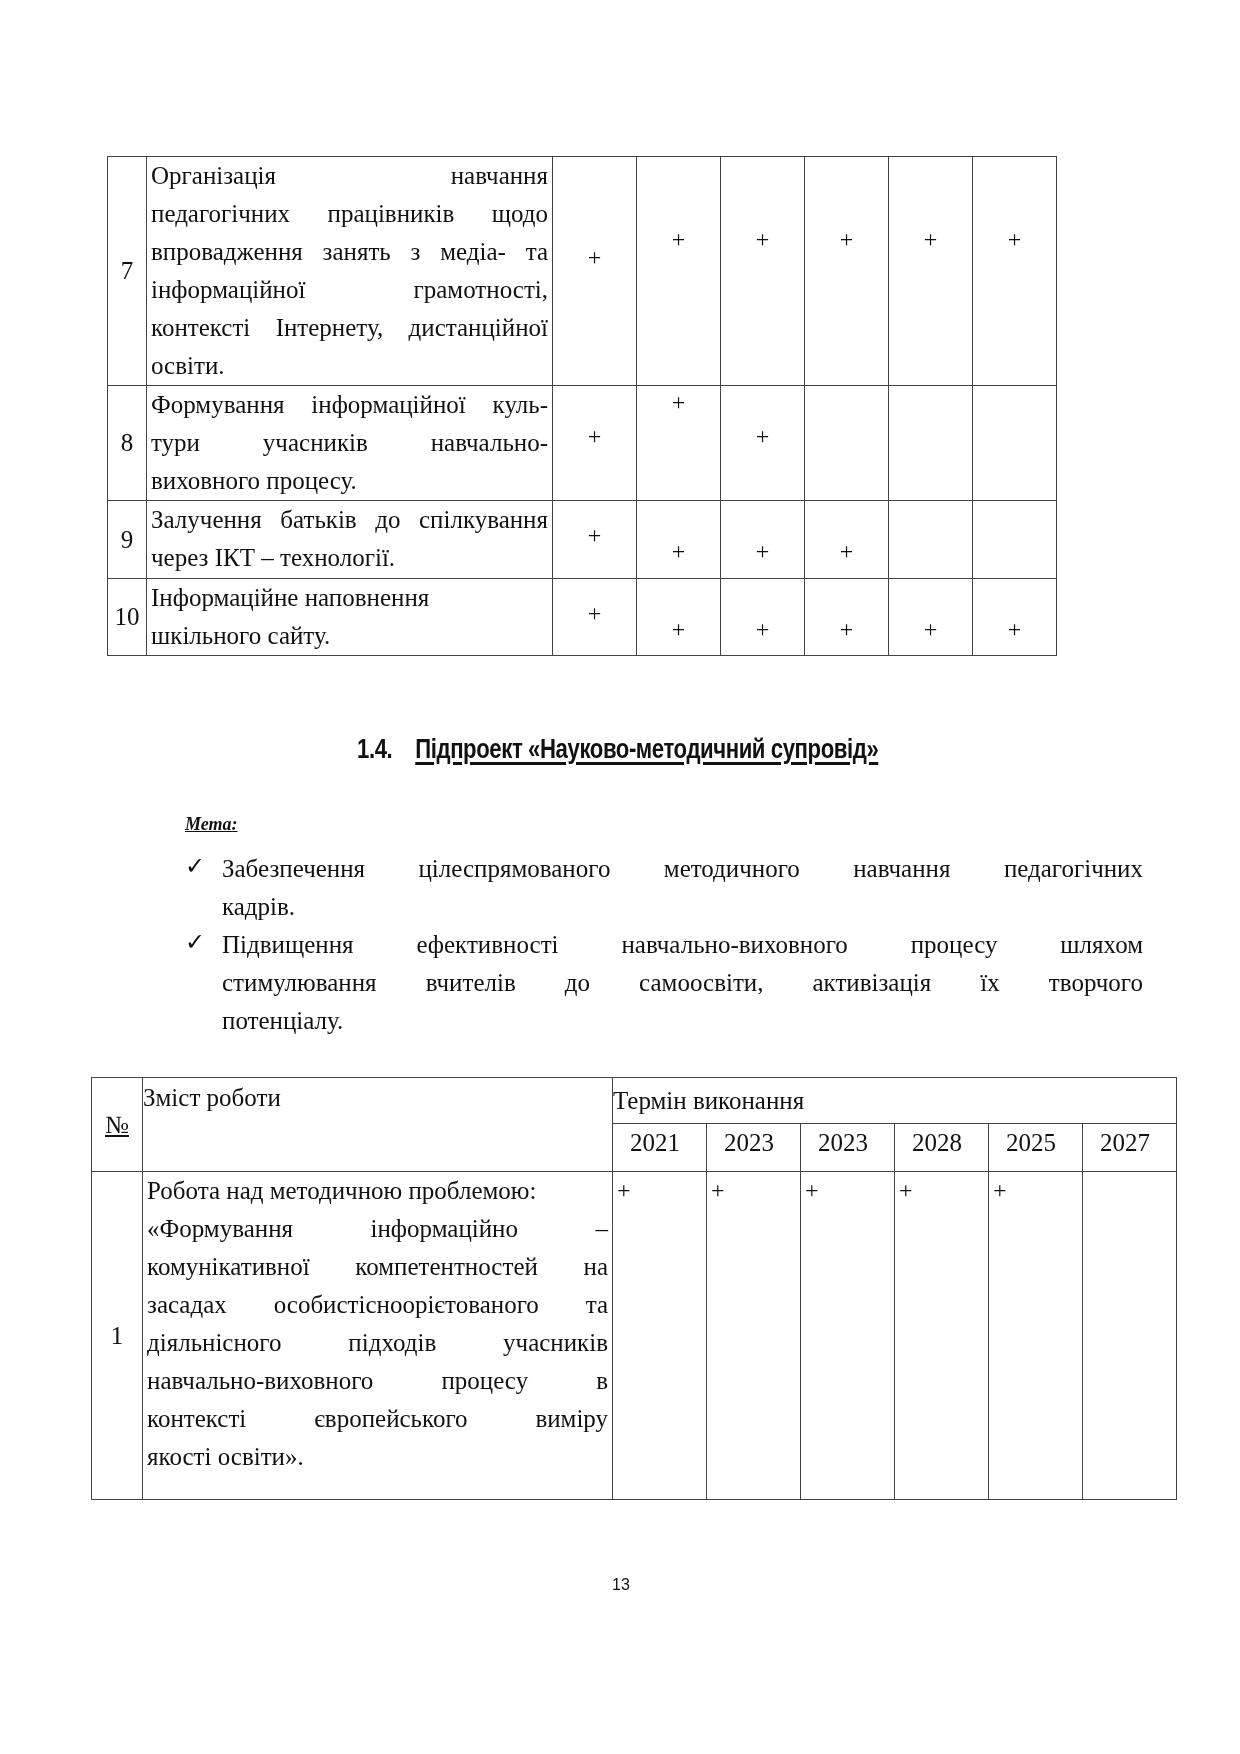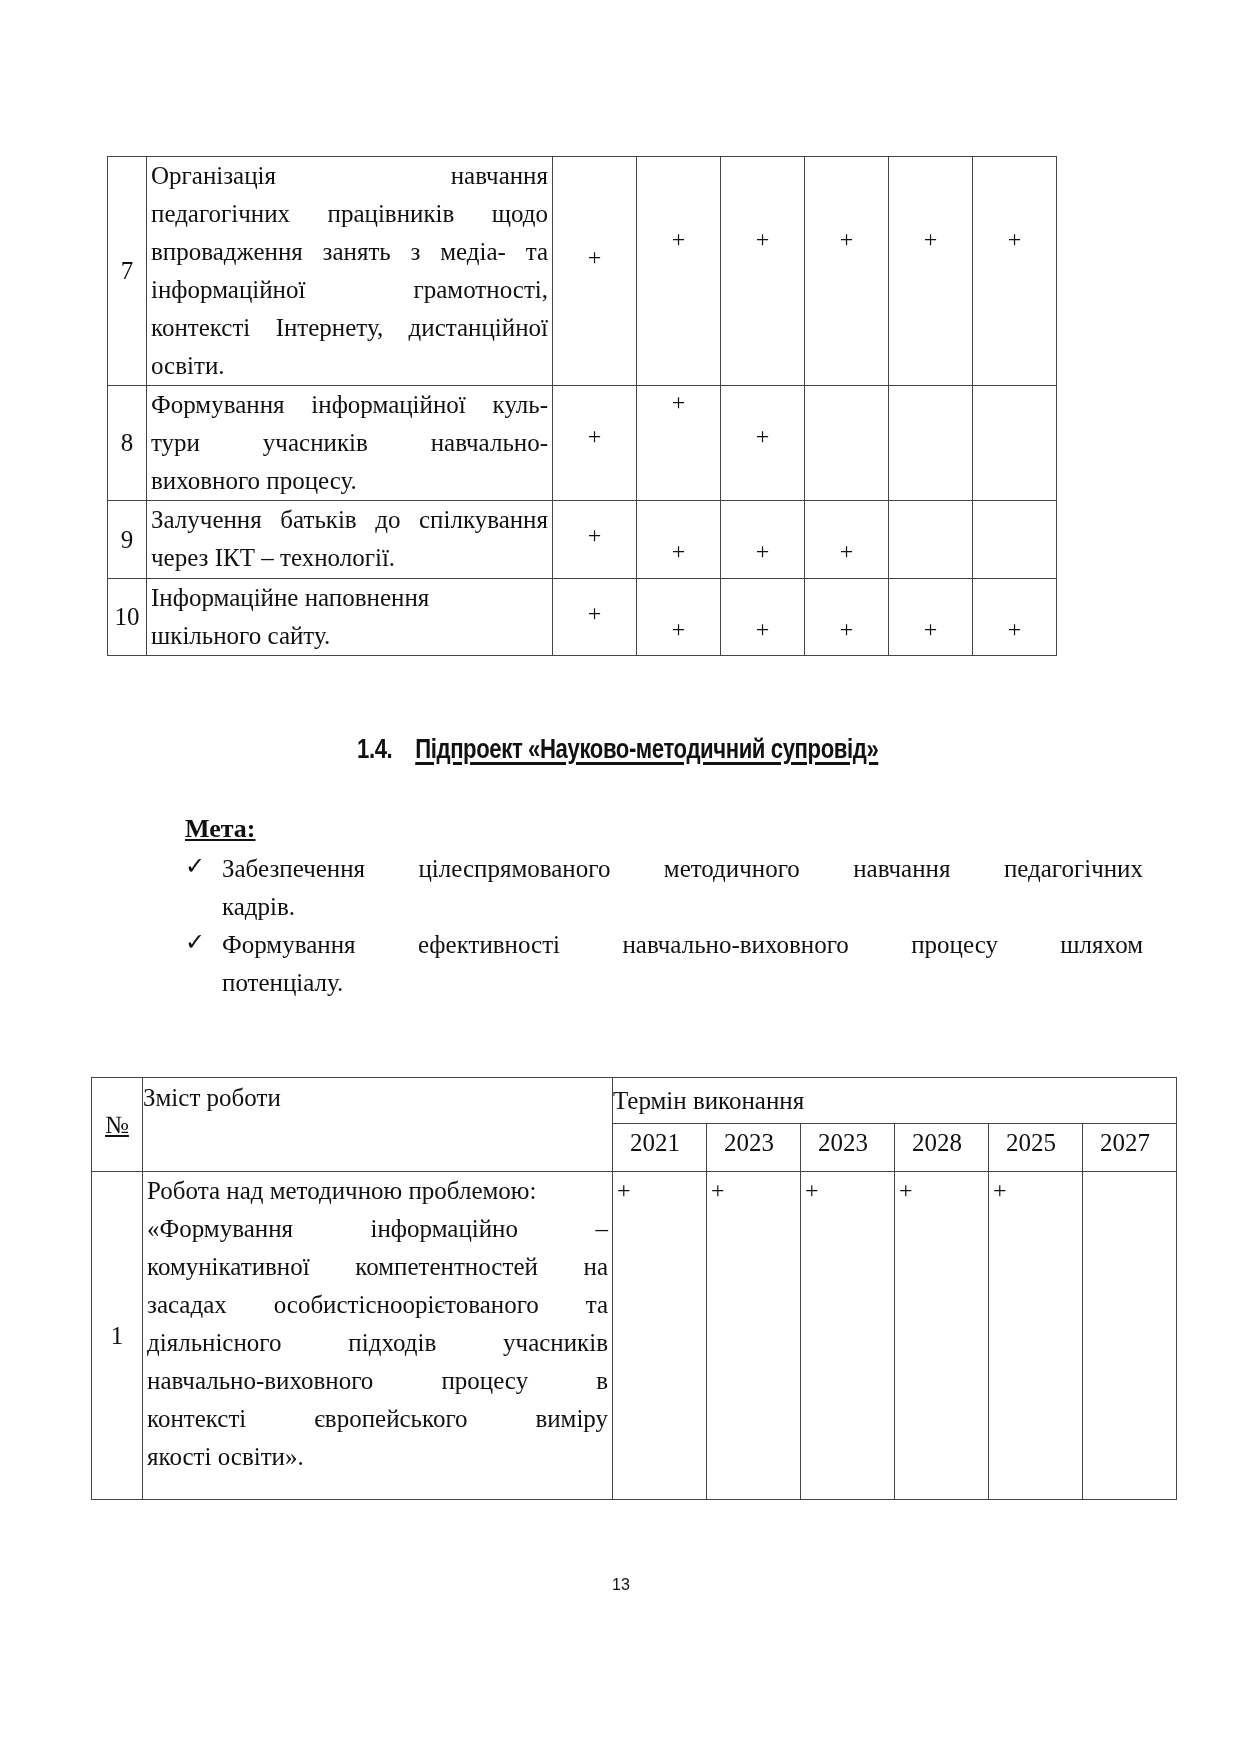--- a/index.html
+++ b/index.html
@@ -9,21 +9,21 @@
   table { border-collapse: collapse; position: absolute; table-layout: fixed; }
   td { border: 1.5px solid #444; padding: 0; vertical-align: top; font-size: 25px; line-height: 38px; }
   .num { text-align: center; vertical-align: middle; }
   .txt { text-align: justify; text-align-last: left; padding: 0 4px; }
   .cell { position: relative; }
   .plus { position: absolute; font-size: 24px; line-height: 24px; width: 100%; text-align: center; left: 0; }
   .plus.tl { text-align: left; left: 4px; }
   .heading { font-family: "Liberation Sans", "DejaVu Sans", sans-serif; font-weight: bold; font-size: 27px;
              transform: scaleX(0.82); transform-origin: left top; white-space: nowrap; letter-spacing: -0.5px; }
   .heading .u { text-decoration: underline; text-decoration-thickness: 3px; text-underline-offset: 4px; }
-  .goal-label { font-weight: bold; font-size: 26px; text-decoration: underline; }
+  .goal-label { font-style: italic; font-weight: bold; font-size: 18px; text-decoration: underline; }
   .goal-item { font-size: 25px; line-height: 38px; text-align: justify; text-align-last: left; }
   .check { font-size: 24px; }
   .hdr { text-align: left; font-size: 25px; line-height: 36px; }
   .yr { text-align: left; padding-left: 17px; font-size: 25px; line-height: 38px; }
   .pagenum { font-family: "Liberation Sans", "DejaVu Sans", sans-serif; font-size: 16px; }
 </style>
 </head>
 <body>
 
 <table style="left:107px; top:156px; width:949px;">
@@ -161,21 +161,22 @@
   <span class="abs check" style="left:0; top:2px;">✓</span>
   <div class="goal-item" style="margin-left:37px;">
     <div style="text-align:justify;text-align-last:justify">Забезпечення цілеспрямованого методичного навчання педагогічних</div>
     <div>кадрів.</div>
   </div>
 </div>
 
 <div class="abs" style="left:185px; top:926px; width:958px;">
   <span class="abs check" style="left:0; top:2px;">✓</span>
   <div class="goal-item" style="margin-left:37px;">
-    <div style="text-align:justify;text-align-last:justify">Формування ефективності навчально-виховного процесу шляхом</div>
+    <div style="text-align:justify;text-align-last:justify">Підвищення ефективності навчально-виховного процесу шляхом</div>
+    <div style="text-align:justify;text-align-last:justify">стимулювання вчителів до самоосвіти, активізація їх творчого</div>
     <div>потенціалу.</div>
   </div>
 </div>
 
 <table style="left:91px; top:1077px; width:965px;">
   <colgroup>
     <col style="width:51px">
       <col style="width:470px">
     <col style="width:94px">
       <col style="width:94px">

